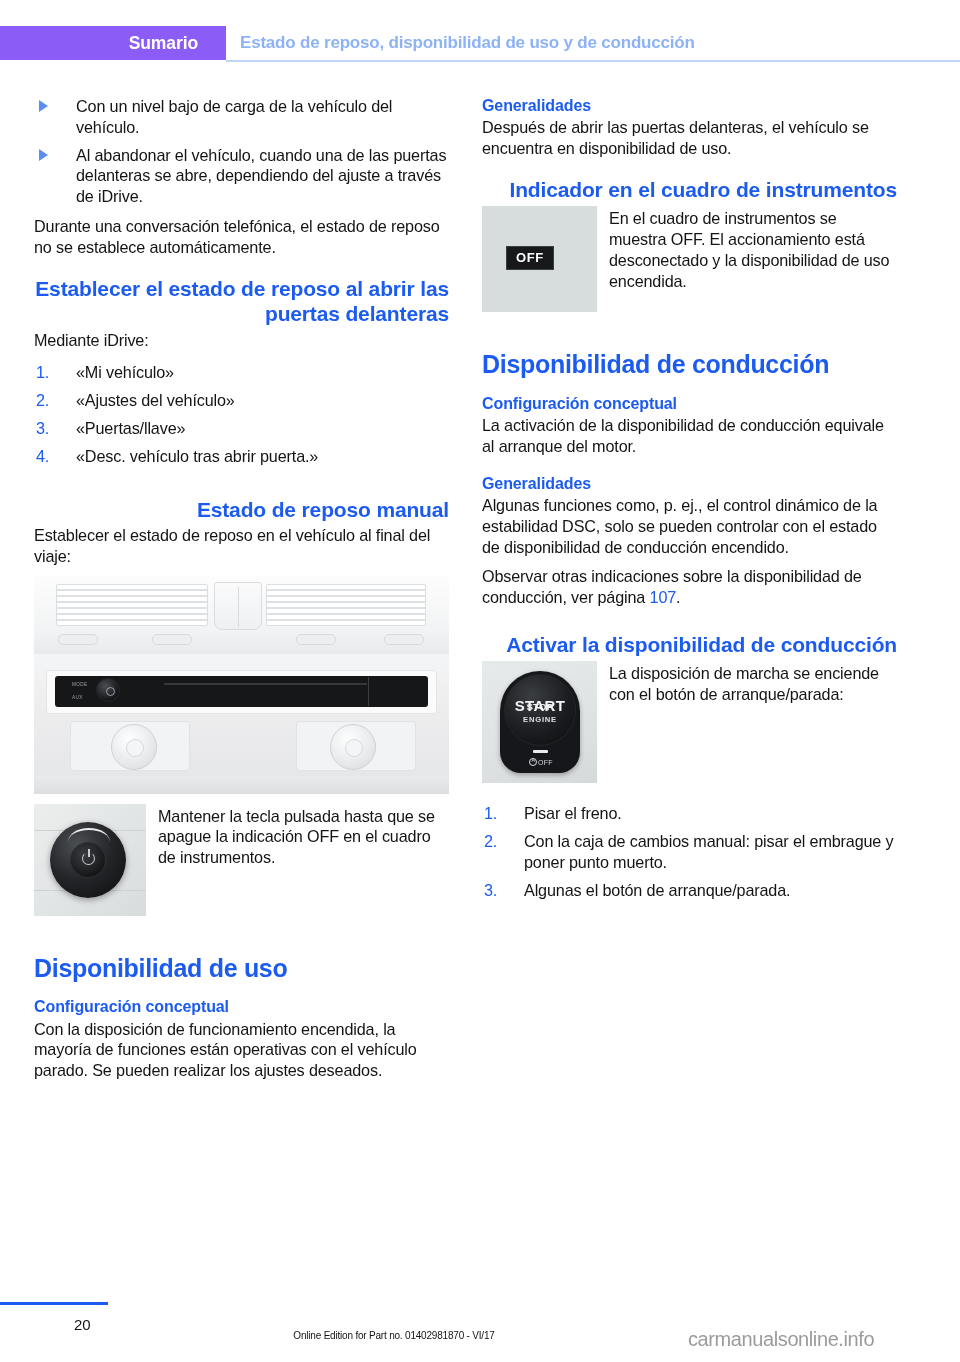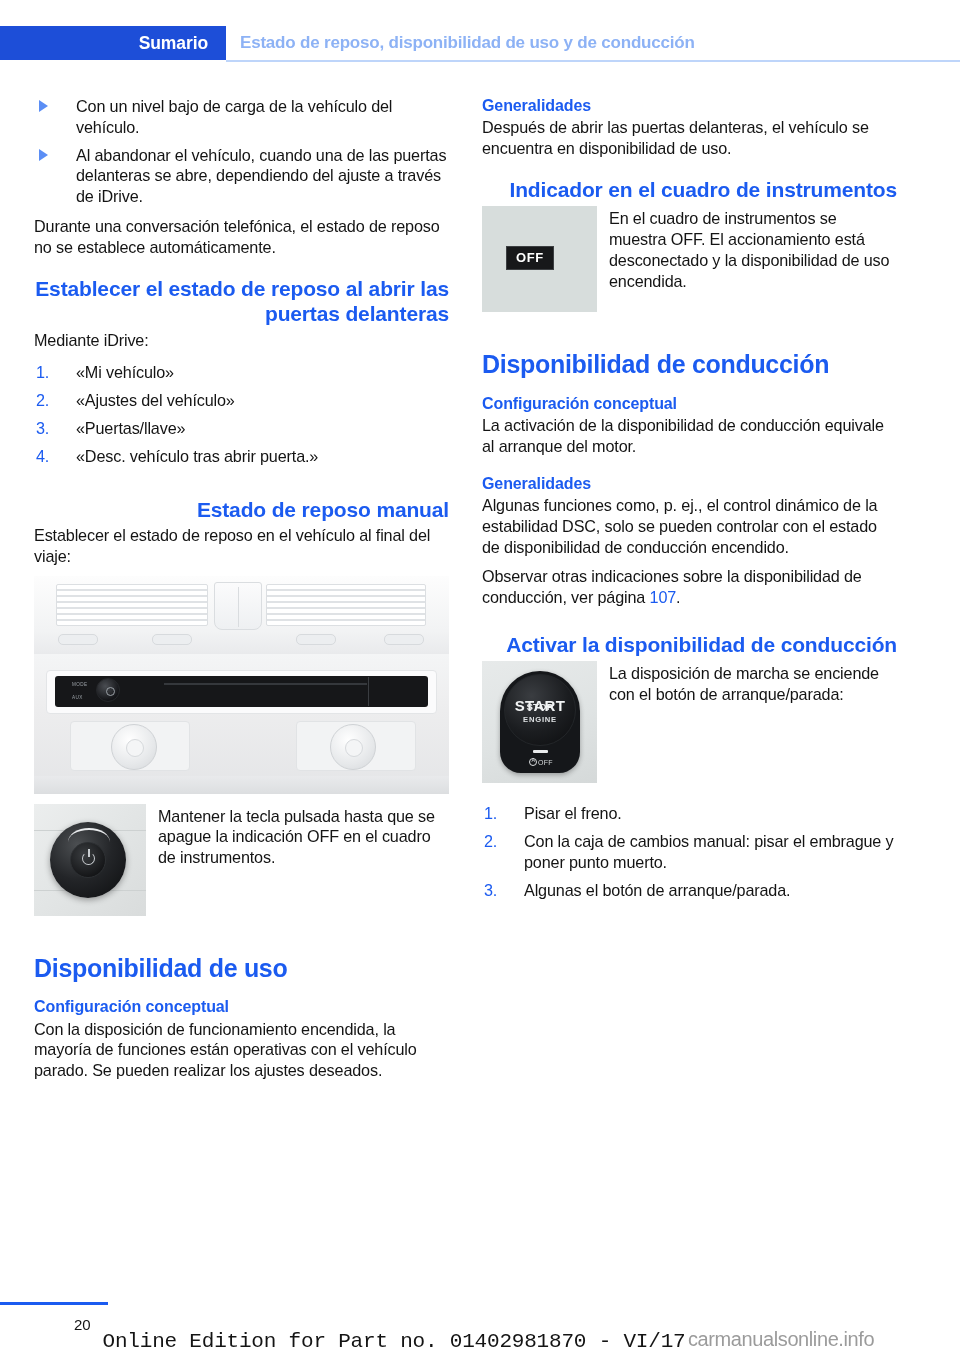--- a/index.html
+++ b/index.html
@@ -12,27 +12,27 @@
     position: relative;
     overflow: hidden;
   }
 
   
   #header {
     position: absolute; left: 0; top: 26px; width: 960px; height: 34px;
   }
   #header-tab {
     position: absolute; left: 0; top: 0; width: 226px; height: 34px;
-    background: #1d4ed8;
+    background: #8b5cf6;
     color: #ffffff;
     font-weight: bold;
     font-size: 17.5px;
     line-height: 34px;
     text-align: right;
-    padding-right: 18px;
+    padding-right: 28px;
     letter-spacing: -0.1px;
   }
   #header-title {
     position: absolute; left: 240px; top: 0; height: 34px;
     line-height: 34px;
     color: #8db2f5;
     font-weight: bold;
     font-size: 17px;
     white-space: nowrap;
     letter-spacing: -0.2px;
@@ -293,23 +293,22 @@
     position: absolute; left: 0; top: 1302px; width: 108px; height: 3px;
     background: #1b5bf0;
   }
   #footer-page {
     position: absolute; left: 74px; top: 1316px;
     font-size: 15px; color: #141414;
   }
   #footer-center {
     position: absolute; left: 0; top: 1330px; width: 788px;
     text-align: center;
-    font-size: 21px; color: #141414;
+    font-size: 10px; color: #141414;
     letter-spacing: -0.2px;
-    font-family: Liberation Mono, monospace;
   }
   #watermark {
     position: absolute; left: 688px; top: 1328px;
     font-size: 20px; color: #9b9b9b;
     letter-spacing: -0.4px;
   }
 </style>
 </head>
 <body>
 

